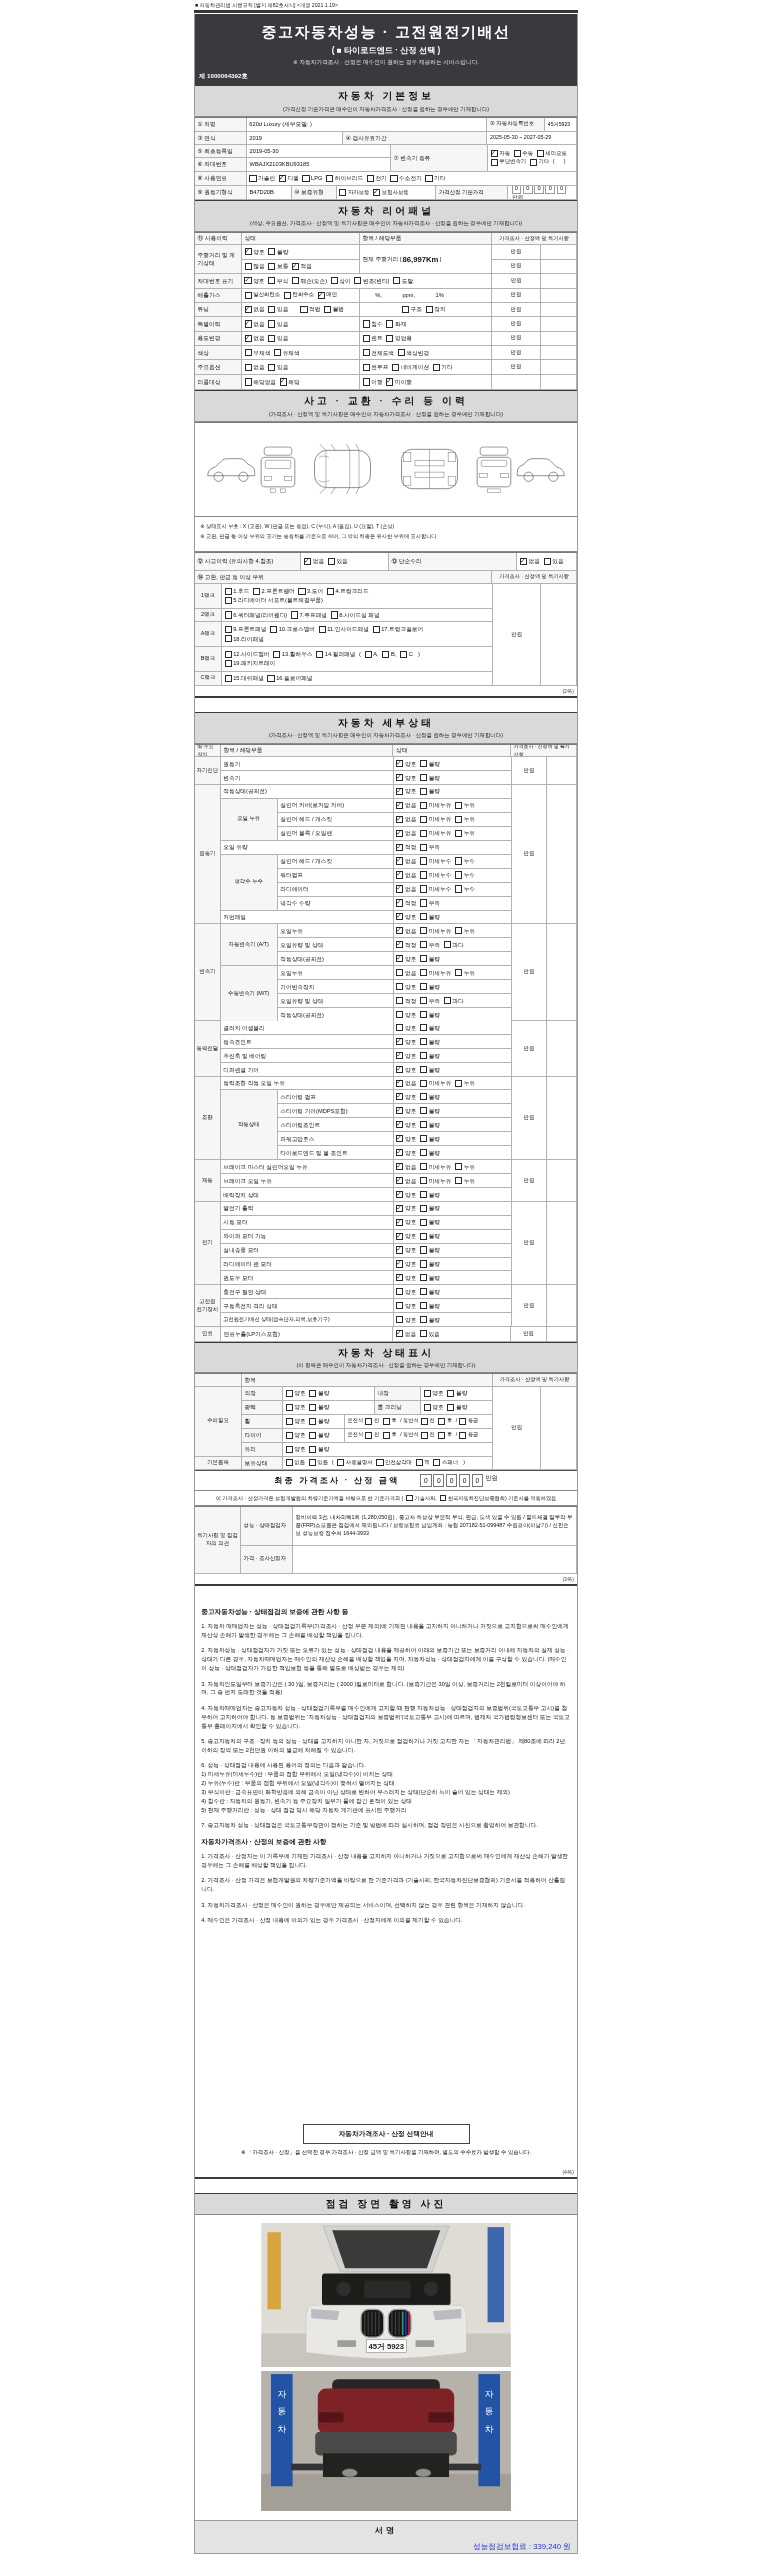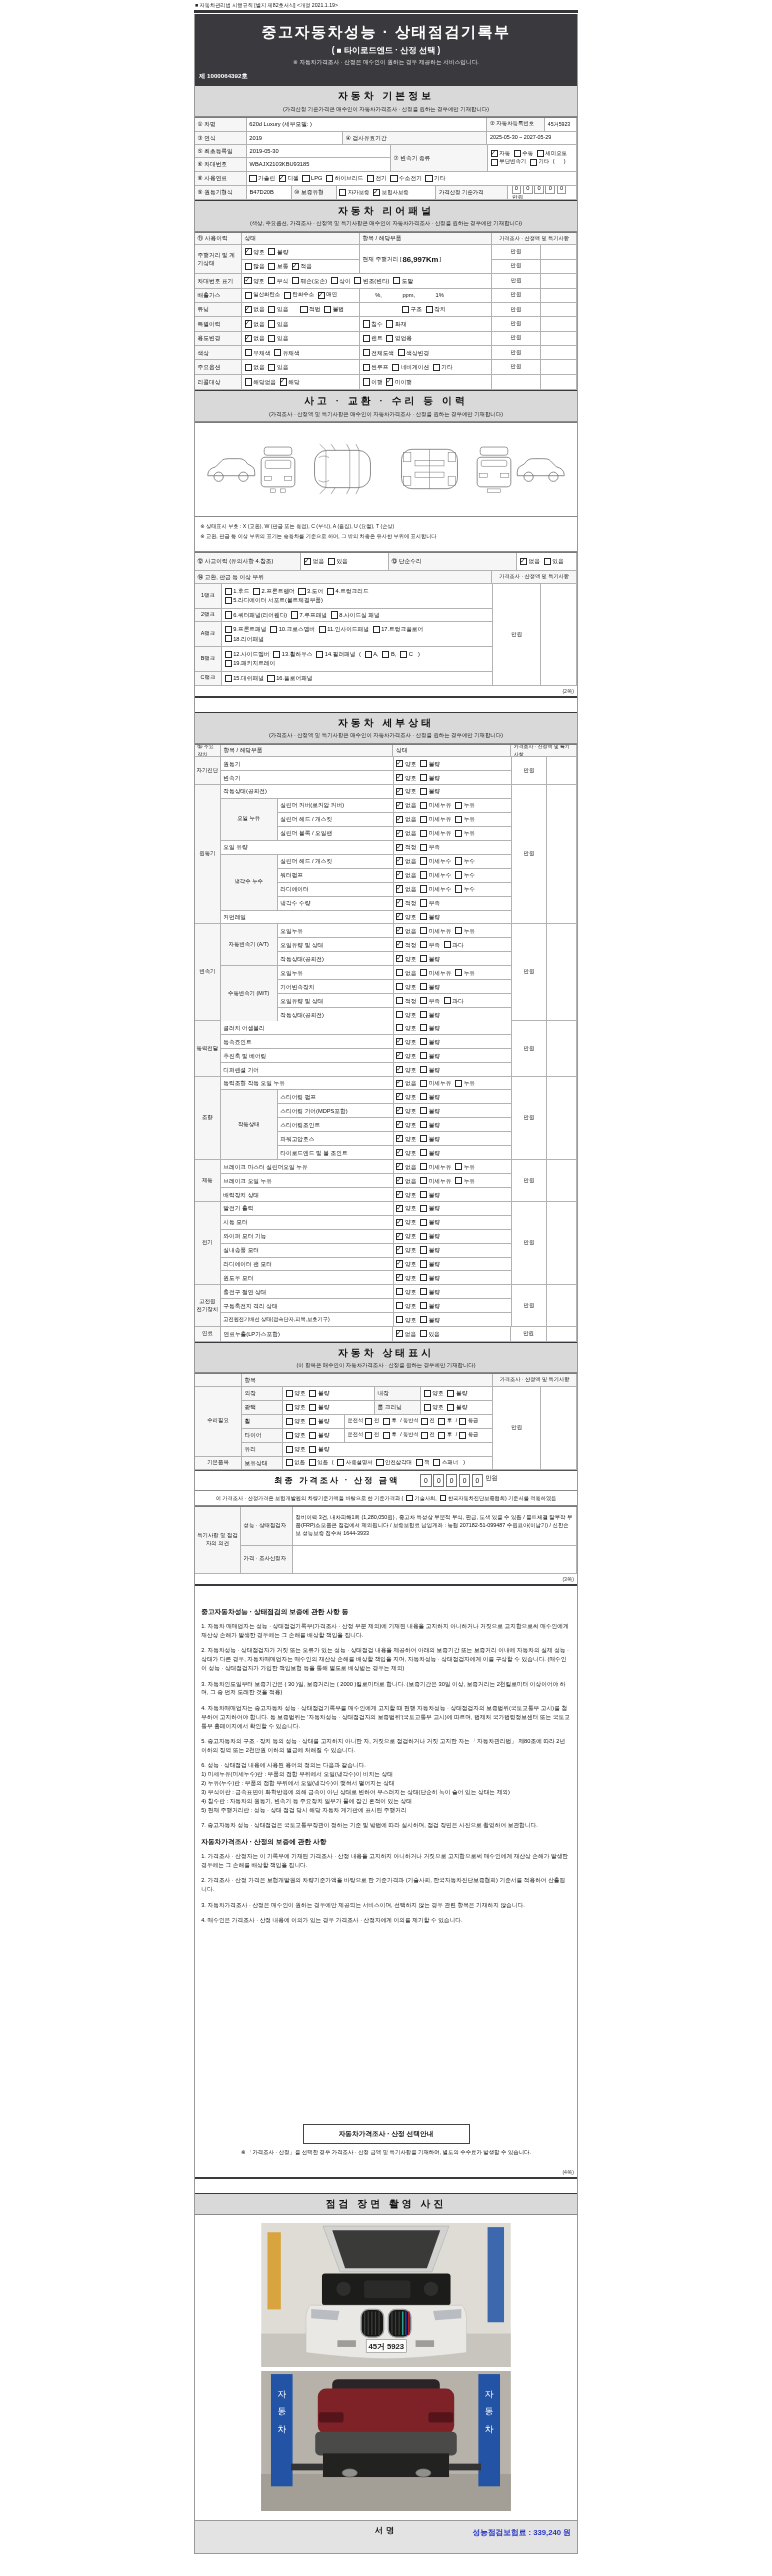--- a/index.html
+++ b/index.html
@@ -52,31 +52,31 @@
   .pnote .cb{width:4.6px;height:4.6px;margin:0 1.5px 0 3.1px;}
   .notices{padding:7.2px 6.2px 8.2px;box-sizing:border-box;height:567px;display:flex;flex-direction:column;overflow:hidden;}
   .notices h4{margin:1px 0 5.2px;font-size:6.7px;}
   .notices p{margin:0 0 6.7px;font-size:5.7px;line-height:1.55;white-space:pre-line;}
   .selbox{border:0.8px solid #444;width:165px;margin:0 auto 5.2px;text-align:center;font-size:6.7px;font-weight:bold;padding:4.6px 0;}
   .selnote{font-size:5.4px;text-align:center;margin-bottom:2.1px;}
   .photosec{padding:4.1px 0 5.2px;text-align:center;}
   .photo{width:250px;margin:3.1px auto 4.1px;display:block;}
   .signband{background:#e3e3e3;border-top:1px solid #9a9a9a;border-bottom:0.5px solid #9a9a9a;height:34px;box-sizing:border-box;text-align:center;padding-top:4.1px;position:relative;}
   .signband .sl{font-size:8.2px;font-weight:bold;letter-spacing:3.1px;}
-  .signband .fee{position:absolute;right:6.2px;bottom:15px;font-size:7.7px;font-weight:bold;color:#2936c8;}
+  .signband .fee{position:absolute;right:6.2px;bottom:1px;font-size:7.7px;font-weight:normal;color:#2936c8;}
 </style>
 </head>
 <body>
 
 <div id="page">
   <div class="topline">■ 자동차관리법 시행규칙 [별지 제82호서식] &lt;개정 2021.1.19&gt;</div>
   <div class="darkrule"></div>
     <div id="col">
       <div class="dhead">
-        <div class="t">중고자동차성능 · 상태점검기록부</div>
+        <div class="t">중고자동차성능 · 고전원전기배선</div>
         <div class="s">( ■ 타이로드엔드 · 산정 선택 )</div>
         <div class="n">※ 자동차가격조사 · 산정은 매수인이 원하는 경우 제공하는 서비스입니다.</div>
         <div class="docno">제 1000064392호</div>
       </div>
       <div class="band">
         <div class="bt">자동차 기본정보</div>
         <div class="bn">(가격산정 기준가격은 매수인이 자동차가격조사 · 산정을 원하는 경우에만 기재합니다)</div>
       </div>
       <div class="ftable">
         <div class="trow" style="height: 13.4px;">

